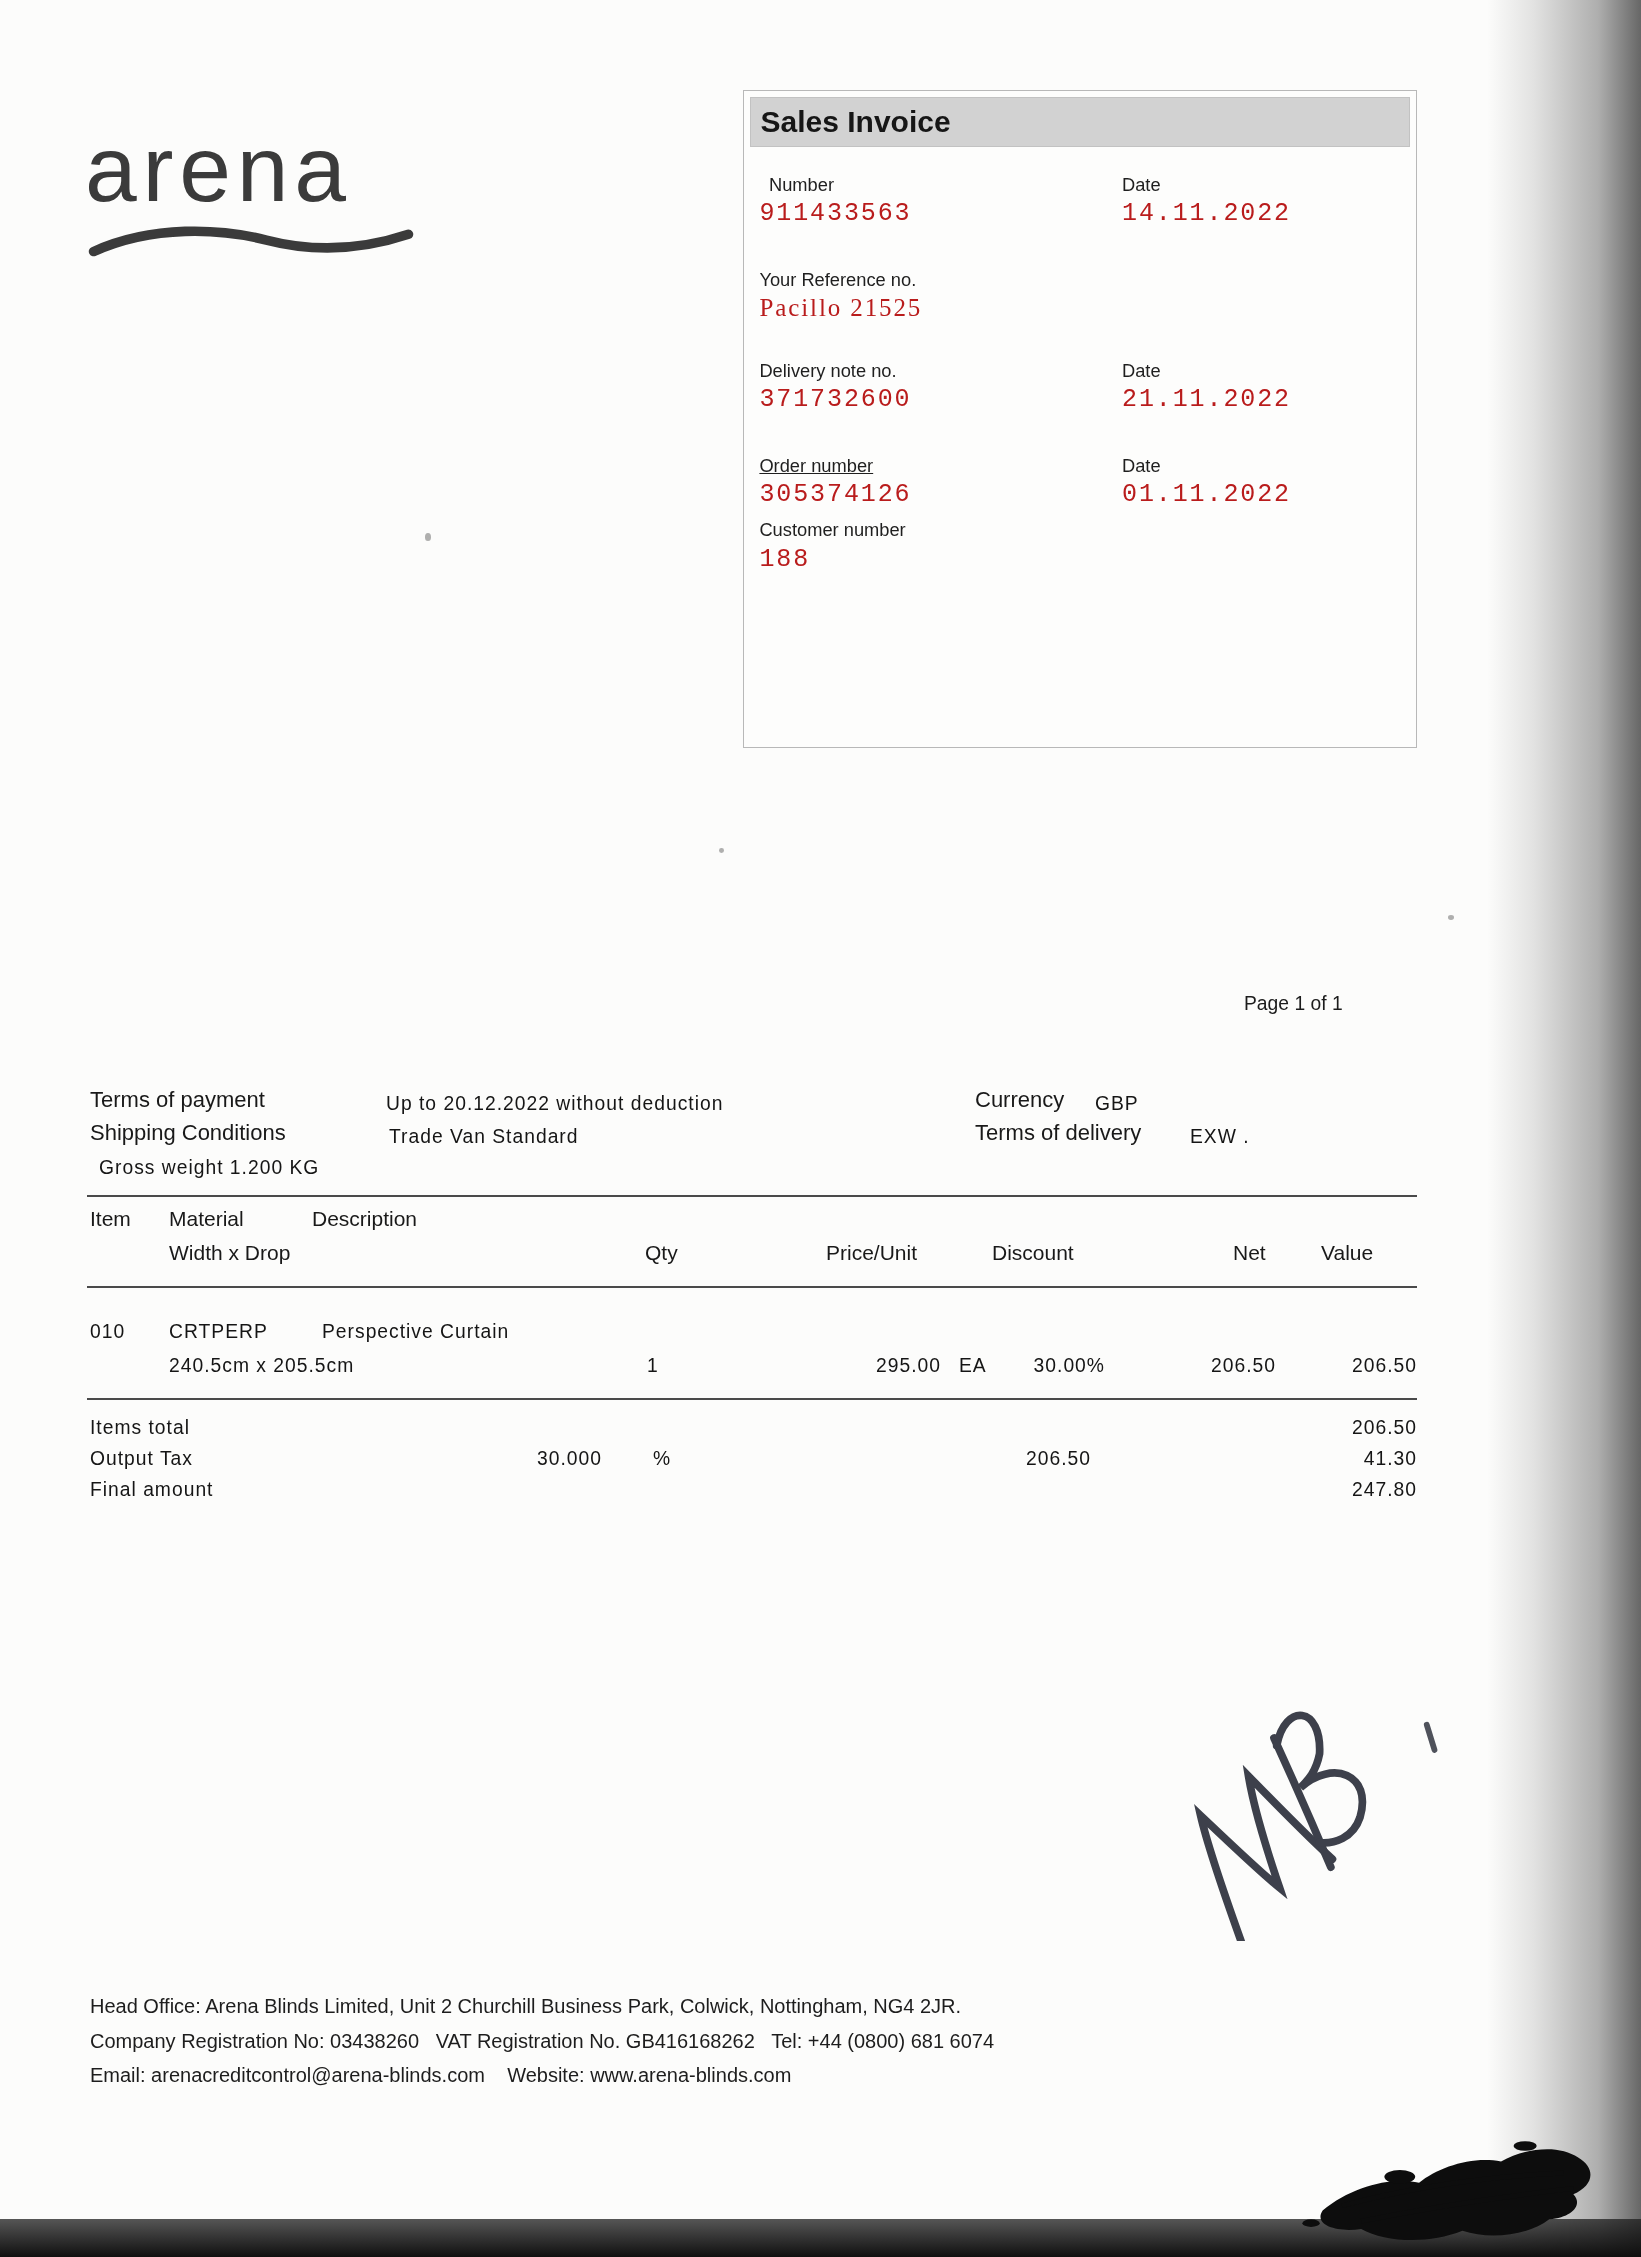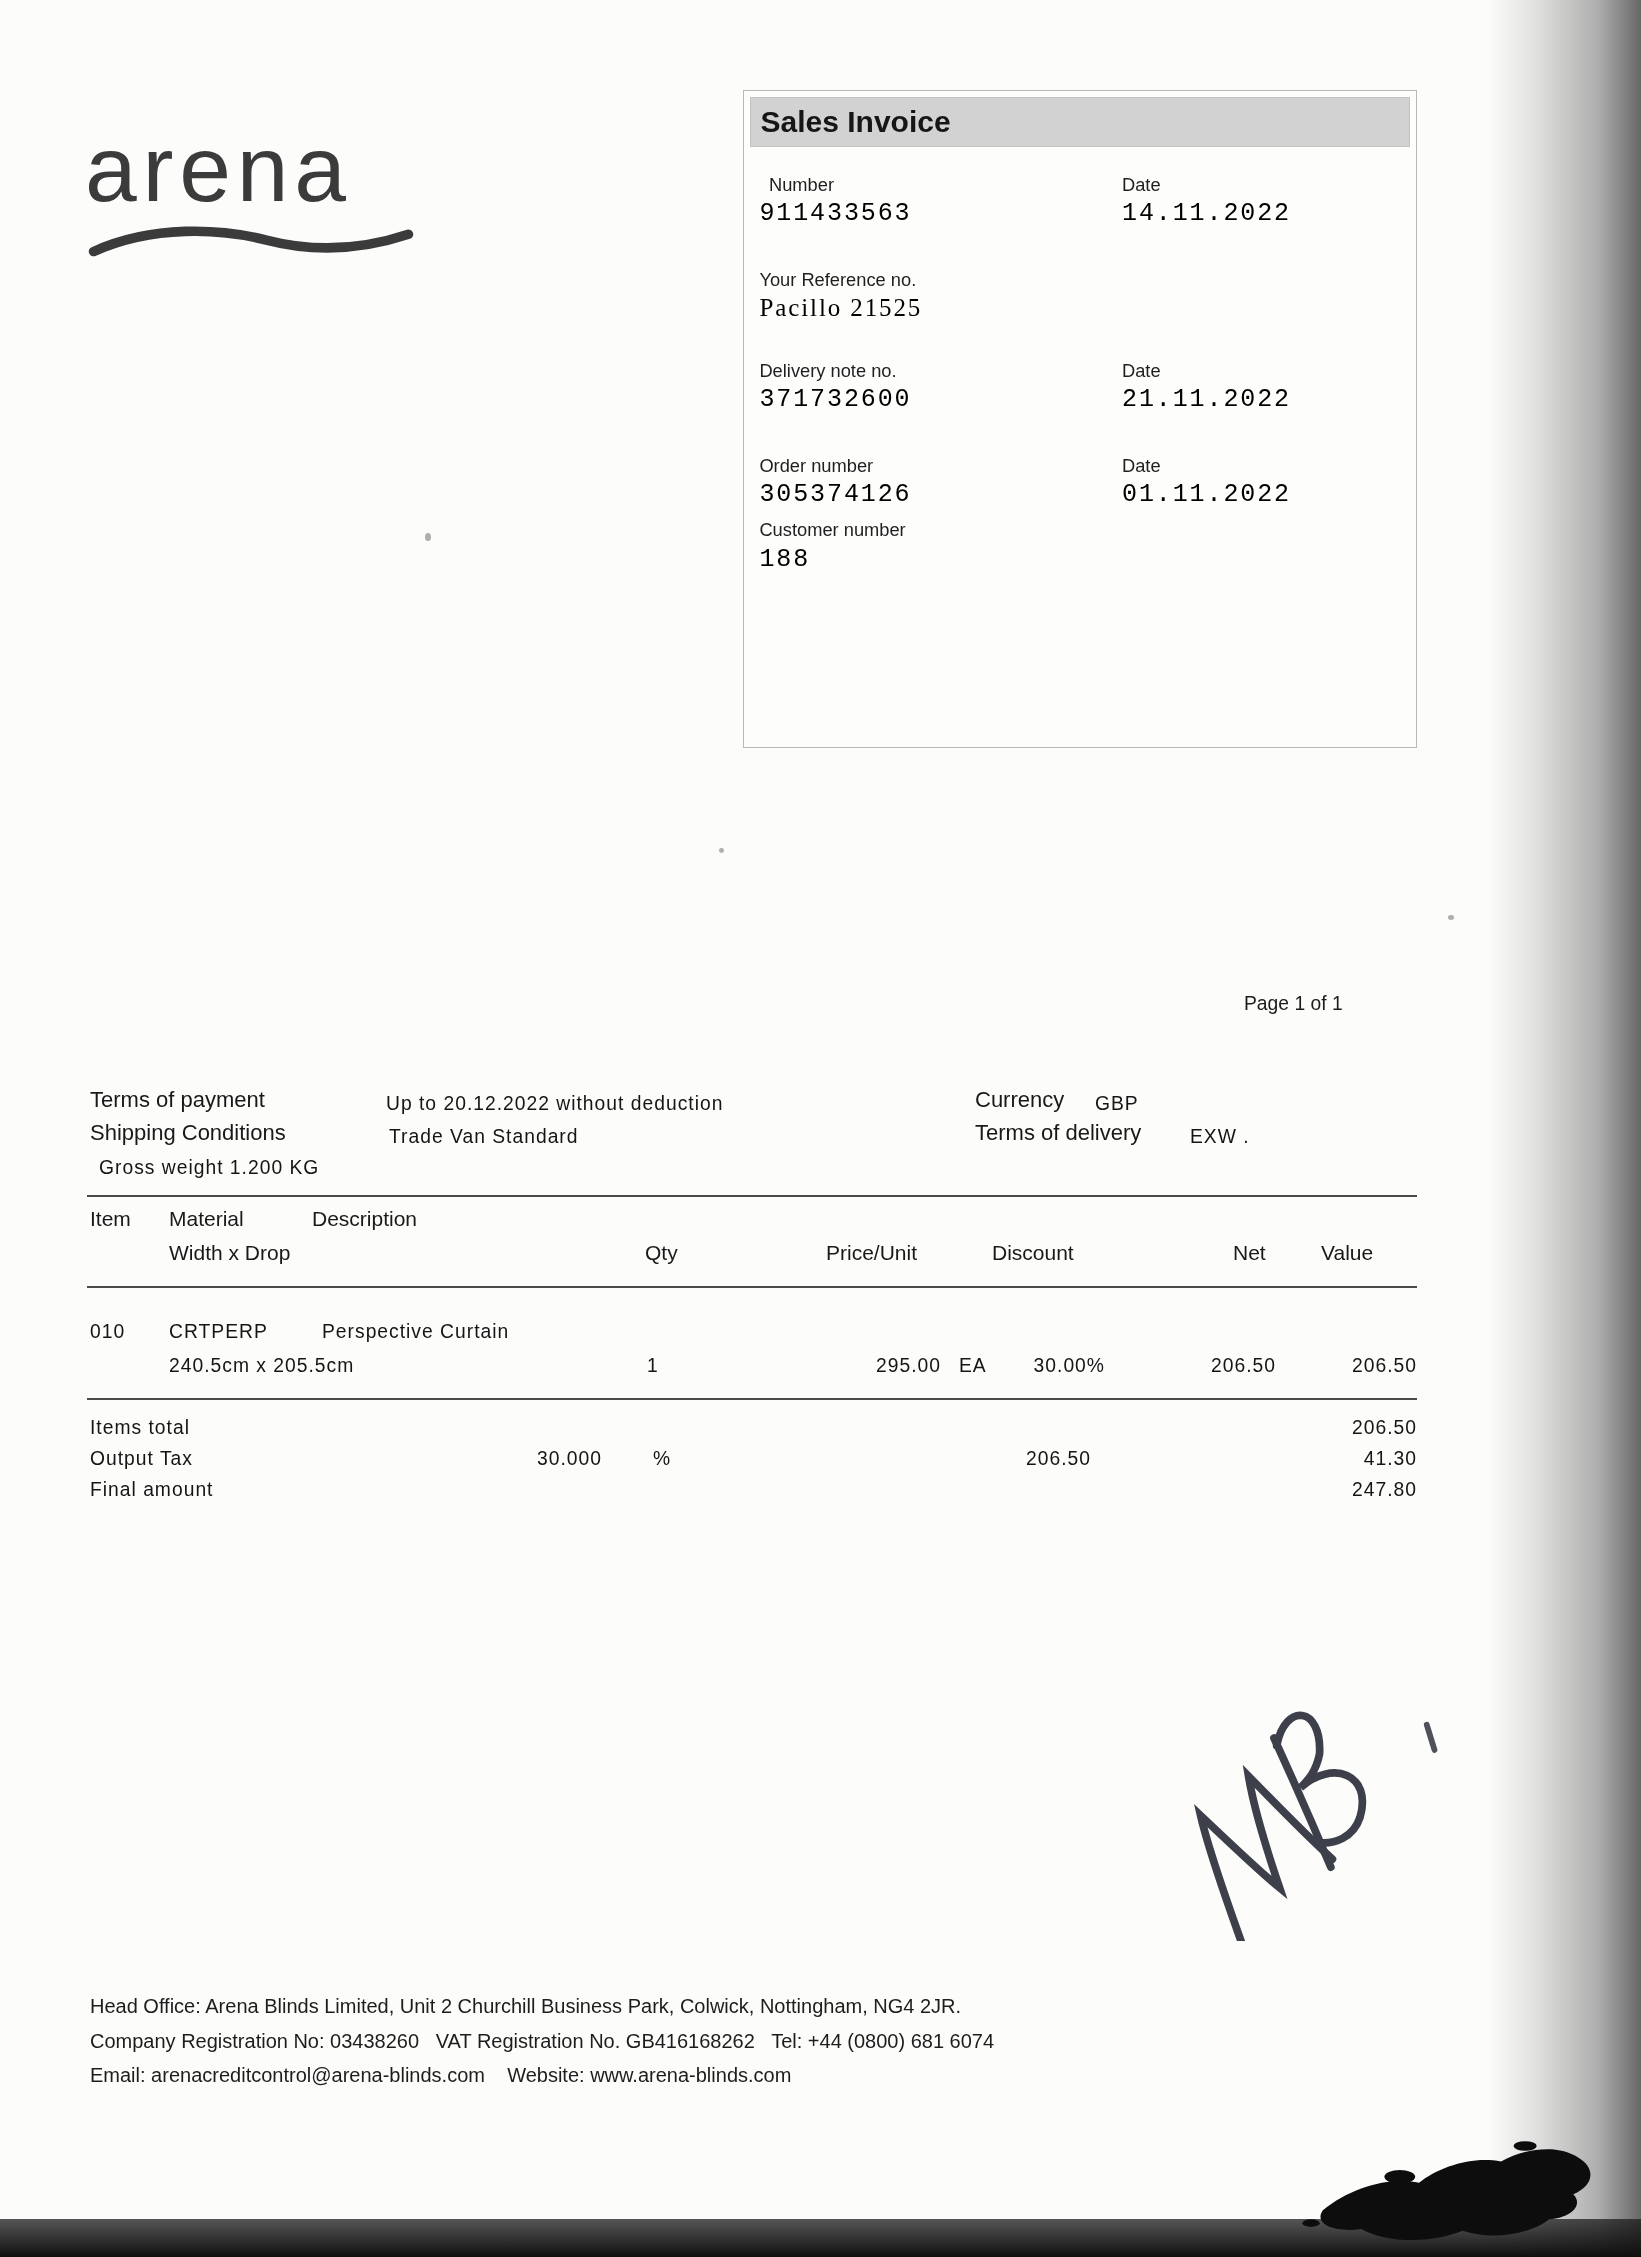--- a/index.html
+++ b/index.html
@@ -13,21 +13,21 @@
   .pre { white-space:pre; }
 
   
   .logo-text { font-size:93px; font-weight:300; letter-spacing:5.8px; color:#3b3b3b; }
 
   
   .inv-box { left:743px; top:90px; width:674px; height:658px; border:1.9px solid #b8b8b8; background:#fdfdfc; box-sizing:border-box; }
   .inv-head { position:absolute; left:5.8px; top:5.8px; right:5.8px; height:50px; background:#d2d2d2; border:1px solid #c2c2c2; box-sizing:border-box; }
   .inv-title { font-size:30px; font-weight:bold; color:#161616; padding:7.7px 0 0 9.7px; }
   .lbl { font-size:18.3px; color:#1f1f1f; }
-  .val { font-size:25px; letter-spacing:1.9px; color:#000000; }
+  .val { font-size:25px; letter-spacing:1.9px; color:#b91c1c; }
 
   
   .addr { font-size:24px; line-height:31px; letter-spacing:1px; color:#111; }
   .tmono20 { font-size:19.3px; letter-spacing:1px; color:#151515; }
   .tsans23 { font-size:22px; color:#191919; }
   .tsans22 { font-size:21px; color:#191919; }
   .tsans21 { font-size:20px; color:#1d1d1d; }
 
   .rule { position:absolute; height:1.9px; background:#4a4a4a; }
 
@@ -61,21 +61,21 @@
     <div class="abs val mono" style="left:378px; top:108px;">14.11.2022</div>
 
     <div class="abs lbl" style="left:15.4px; top:178px;">Your Reference no.</div>
     <div class="abs val mono" style="left:15.4px; top:203px;font-family:Liberation Serif, serif;">Pacillo 21525</div>
 
     <div class="abs lbl" style="left:15.4px; top:269px;">Delivery note no.</div>
     <div class="abs val mono" style="left:15.4px; top:294px;">371732600</div>
     <div class="abs lbl" style="left:378px; top:269px;">Date</div>
     <div class="abs val mono" style="left:378px; top:294px;">21.11.2022</div>
 
-    <div class="abs lbl" style="left:15.4px; top:364px;">Order number</div>
+    <div class="abs lbl" style="left:15.4px; top:364px;text-decoration:underline;">Order number</div>
     <div class="abs val mono" style="left:15.4px; top:389px;">305374126</div>
     <div class="abs lbl" style="left:378px; top:364px;">Date</div>
     <div class="abs val mono" style="left:378px; top:389px;">01.11.2022</div>
 
     <div class="abs lbl" style="left:15.4px; top:428px;">Customer number</div>
     <div class="abs val mono" style="left:15.4px; top:454px;">188</div>
   </div>
 
 
   <div class="abs" style="left:1244px; top:993px; font-size:19.3px;">Page 1 of 1</div>

